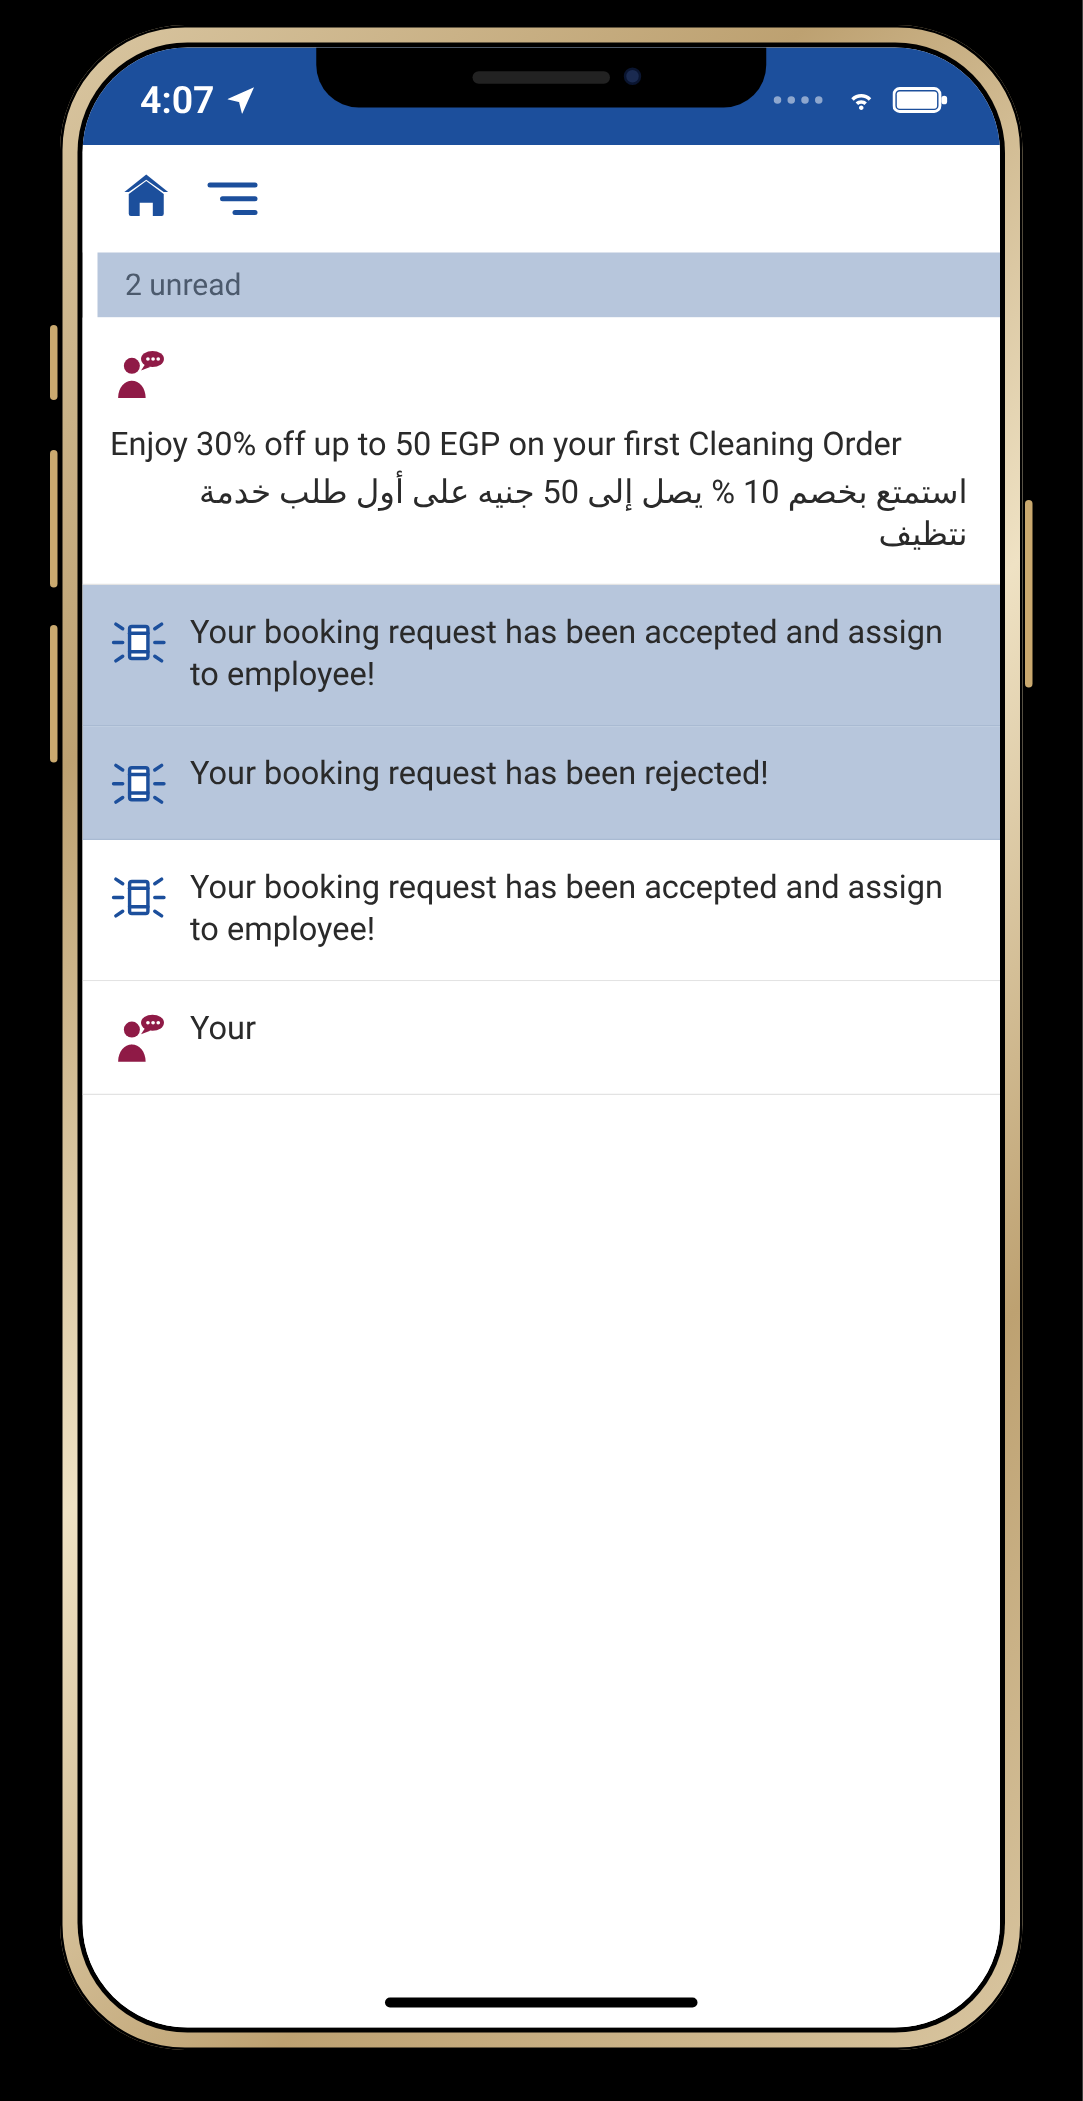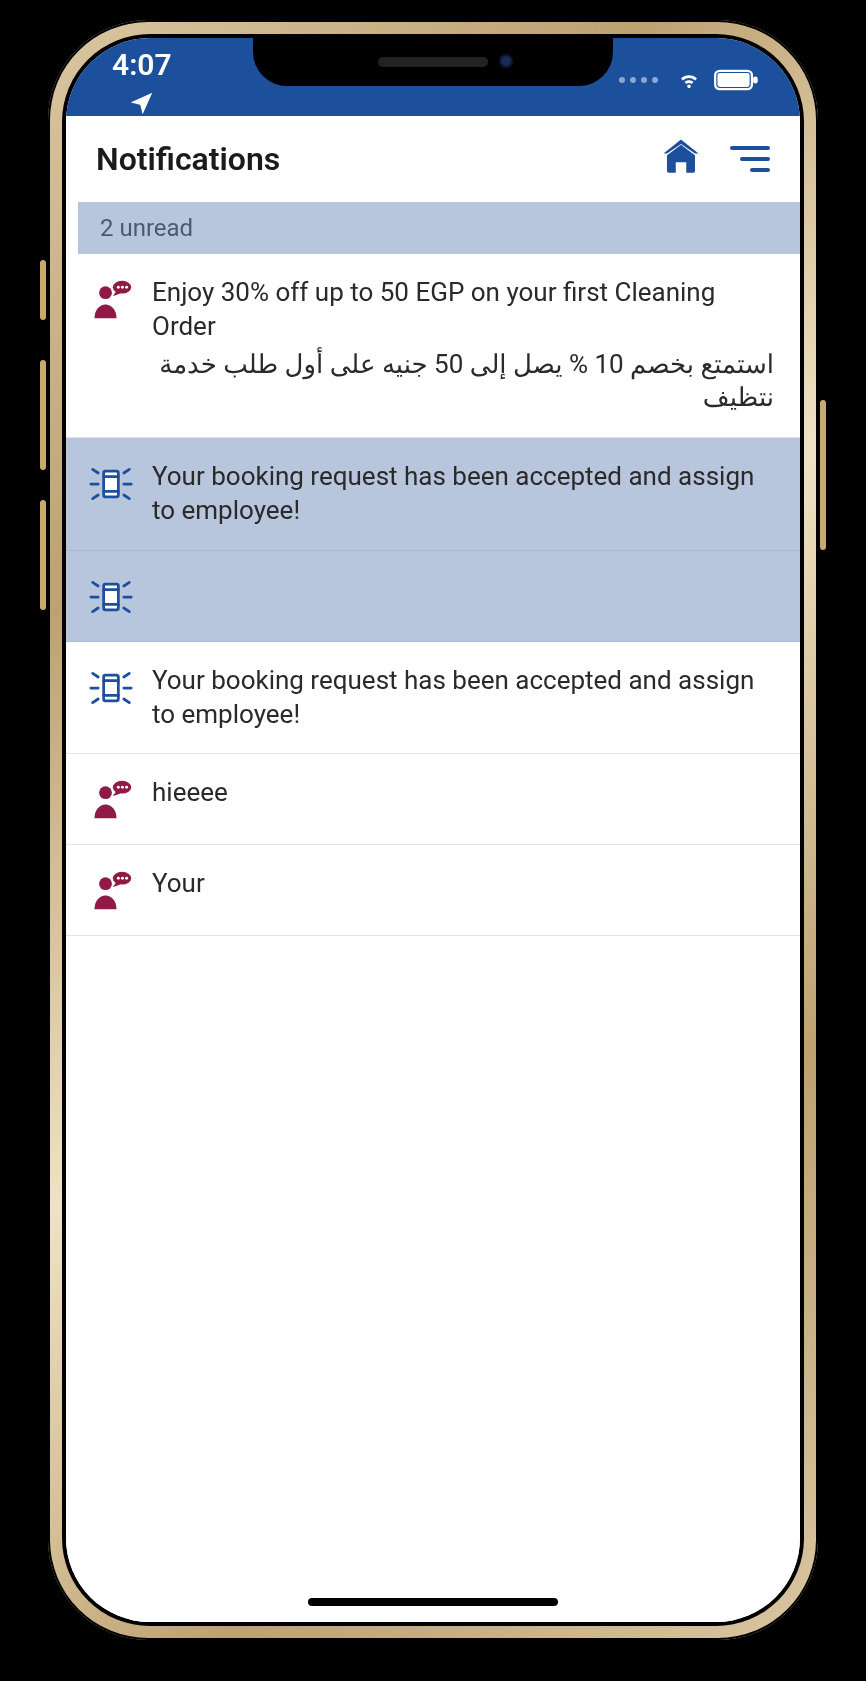--- a/index.html
+++ b/index.html
@@ -60,21 +60,21 @@
   .sb-right { right:40px; top:400px; width:6px; height:150px; }
 
   
   .statusbar {
     height: 78px;
     background: #1c4f9c;
     display: flex; align-items: center; justify-content: space-between;
     padding: 0 40px 0 46px;
     color: #fff;
   }
-  .sb-left { display:flex; align-items:center; gap:10px; font-size:30px; font-weight:600; margin-top:6px;flex-direction:column;}
+  .sb-left { display:flex; align-items:center; gap:10px; font-size:30px; font-weight:600; margin-top:6px;}
   .sb-right-icons { display:flex; align-items:center; gap:10px; margin-top:6px;}
   .dots { display:flex; gap:5px; margin-right:6px;}
   .dots span { width:6px; height:6px; border-radius:50%; background:rgba(255,255,255,.5);}
   .wifi svg, .battery svg, .locarrow svg { display:block; }
 
   
   .appheader {
     height: 86px;
     background:#fff;
     display:flex; align-items:center; justify-content:space-between;
@@ -95,21 +95,21 @@
 
   
   .list { flex:1; overflow:hidden; background:#fff; }
   .item {
     display:flex; align-items:flex-start;
     padding: 22px 26px 22px 22px;
     gap: 18px;
     border-bottom:1px solid #e3e3e3;
     background:#fff;
   }
-  .item:first-child { border-top: none; }
+  .item:first-child { border-top: none; flex-direction: column; }
   .item.unread { background:#b7c6dc; border-bottom:1px solid #a9bad2; }
   .item .txt { flex:1; color:#2a2a2a; font-size:26px; line-height:1.3; }
   .item .txt .line2 { direction:rtl; display:block; margin-top:4px; }
   .icon-wrap { width:46px; display:flex; justify-content:center; padding-top:2px; flex:none;}
 
   
   .person-icon svg { width:44px; height:44px; }
   
   .booking-icon svg { width:44px; height:44px; }
 
@@ -170,21 +170,20 @@
               <svg viewBox="0 0 40 20" width="46" height="24">
                 <rect x="1" y="2" width="32" height="16" rx="4" fill="none" stroke="#fff" stroke-width="2"></rect>
                 <rect x="3" y="4" width="28" height="12" rx="2" fill="#fff"></rect>
                 <rect x="34" y="7" width="4" height="6" rx="2" fill="#fff"></rect>
               </svg>
             </span>
           </div>
         </div>
 
         <div class="appheader">
-          <h1>Notifications</h1>
           <div class="hdr-actions">
             <span class="home-icon">
               <svg viewBox="0 0 24 24" fill="#1c4f9c">
                 <path d="M12 2 L2 10 h2 v-0 L12 4.5 20 10 h2 Z"></path>
                 <path d="M4 11 L12 5 20 11 V20 a1 1 0 0 1-1 1 h-4 v-6 h-6 v6 H5 a1 1 0 0 1-1-1 Z"></path>
               </svg>
             </span>
             <span class="filter-icon">
               <span></span>
                 <span></span>
@@ -236,20 +235,21 @@
   <svg viewBox="0 0 48 48">
     <g stroke="#1c4f9c" stroke-width="3" fill="none" stroke-linecap="round">
       <rect x="16" y="10" width="16" height="28" rx="2" fill="#fff"></rect>
       <line x1="16" y1="16" x2="32" y2="16"></line>
       <line x1="16" y1="32" x2="32" y2="32"></line>
       <path d="M10 12l-6-4M10 24H2M10 36l-6 4"></path>
       <path d="M38 12l6-4M38 24h8M38 36l6 4"></path>
     </g>
   </svg>
 </div>
+              <div class="txt"><span>Your booking request has been rejected!</span></div>
             </div>
             <div class="item">
               <div class="icon-wrap booking-icon">
   <svg viewBox="0 0 48 48">
     <g stroke="#1c4f9c" stroke-width="3" fill="none" stroke-linecap="round">
       <rect x="16" y="10" width="16" height="28" rx="2" fill="#fff"></rect>
       <line x1="16" y1="16" x2="32" y2="16"></line>
       <line x1="16" y1="32" x2="32" y2="32"></line>
       <path d="M10 12l-6-4M10 24H2M10 36l-6 4"></path>
       <path d="M38 12l6-4M38 24h8M38 36l6 4"></path>
@@ -268,39 +268,20 @@
       <ellipse cx="36" cy="10" rx="10" ry="7"></ellipse>
       <path d="M30 14l-4 6 8-3z"></path>
     </g>
     <g fill="#fff">
       <circle cx="32" cy="10" r="1.6"></circle>
                     <circle cx="36.5" cy="10" r="1.6"></circle>
                     <circle cx="41" cy="10" r="1.6"></circle>
     </g>
   </svg>
 </div>
-              <div class="txt"><span>hieeee</span></div>
-            </div>
-            <div class="item">
-              <div class="icon-wrap person-icon">
-  <svg viewBox="0 0 48 48">
-    <g fill="#8f1a46">
-      <circle cx="18" cy="16" r="7"></circle>
-      <path d="M6 44c0-9 5.5-15 12-15s12 6 12 15H6z"></path>
-      <path d="M18 29l-6 6 3 2 5-5z"></path>
-      <ellipse cx="36" cy="10" rx="10" ry="7"></ellipse>
-      <path d="M30 14l-4 6 8-3z"></path>
-    </g>
-    <g fill="#fff">
-      <circle cx="32" cy="10" r="1.6"></circle>
-                    <circle cx="36.5" cy="10" r="1.6"></circle>
-                    <circle cx="41" cy="10" r="1.6"></circle>
-    </g>
-  </svg>
-</div>
               <div class="txt"><span>Your</span></div>
             </div>
           </div>
 
         <div class="home-indicator"></div>
       </div>
     </div>
   </div>
 </div>
 

